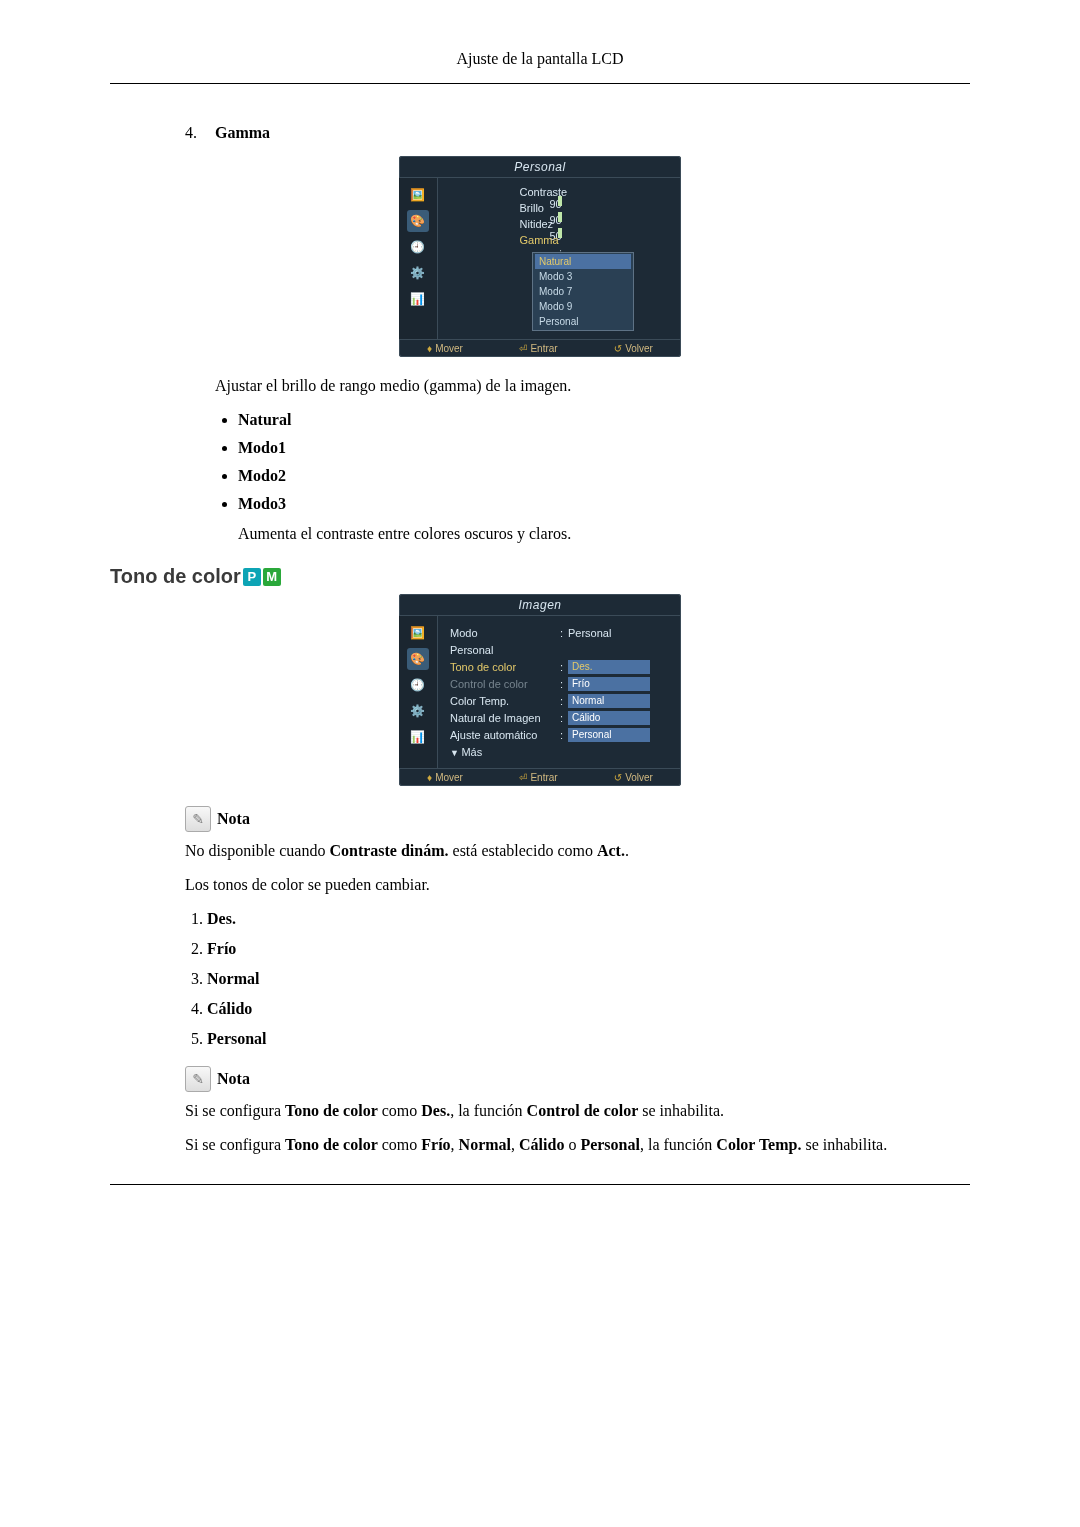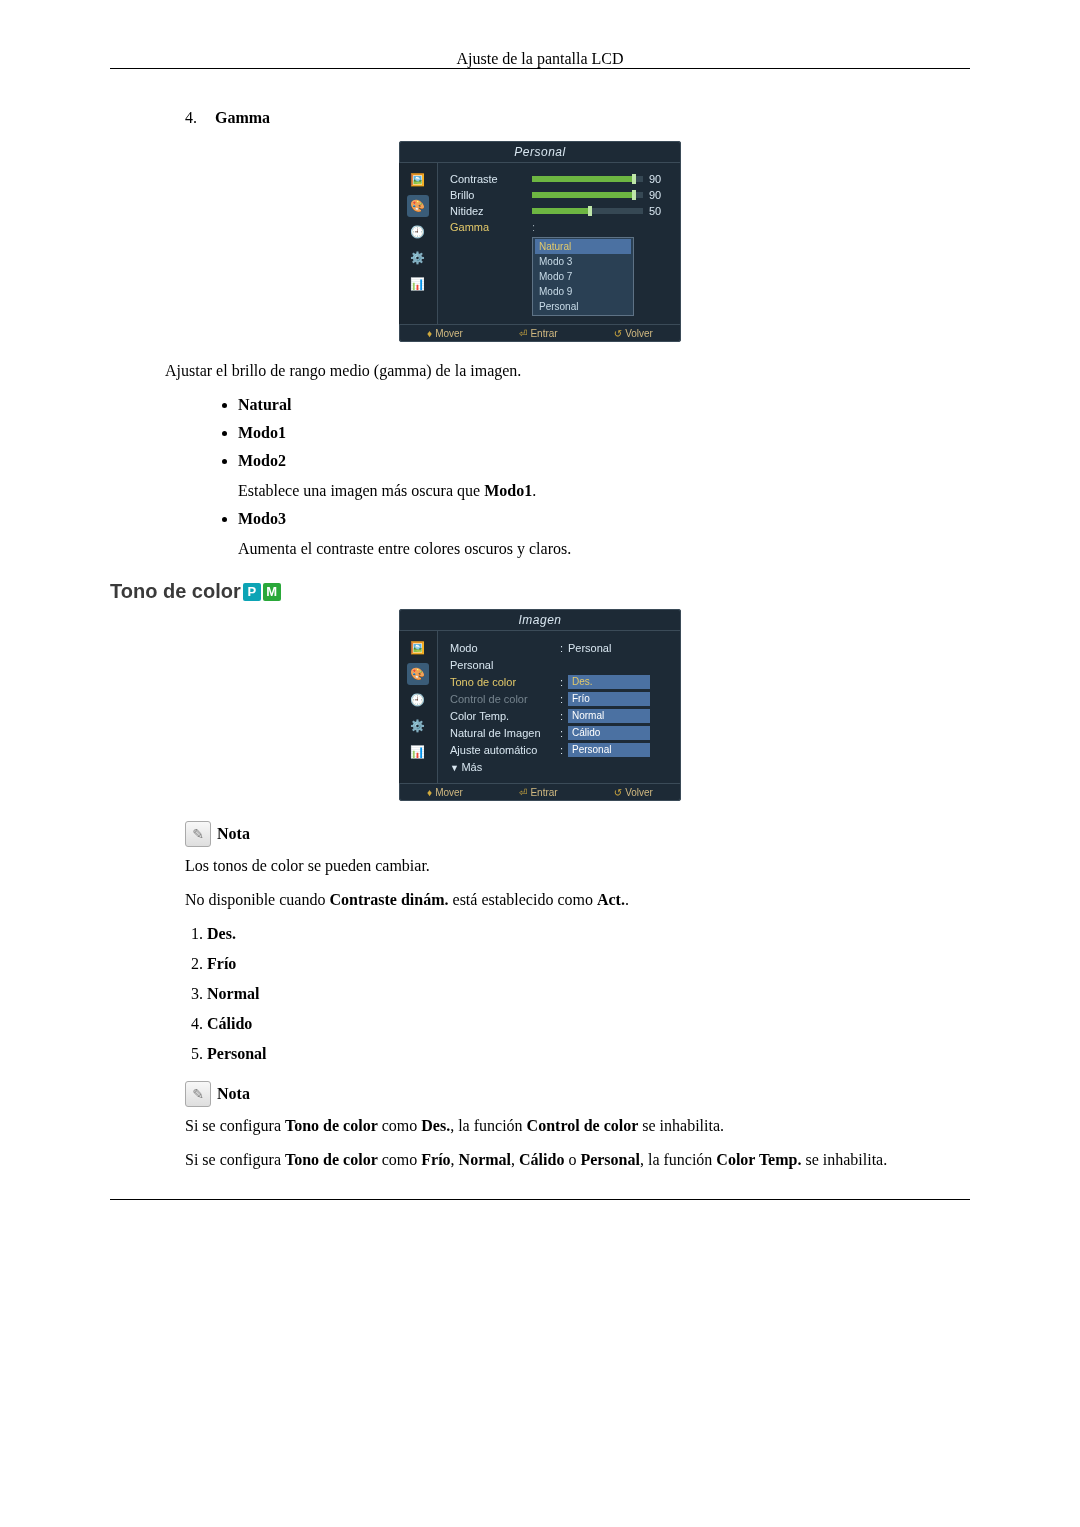--- a/index.html
+++ b/index.html
@@ -10,21 +10,21 @@
     color: #000;
     background: #fff;
     width: 1080px;
   }
   .page {
     padding: 50px 110px 50px 110px;
   }
   .header-title {
     text-align: center;
     font-size: 16px;
-    margin-bottom: 0;
+    margin-bottom: 15px;
   }
   .header-rule {
     border: 0;
     border-top: 1px solid #000;
     margin: 0 0 40px 0;
   }
   .footer-rule {
     border: 0;
     border-top: 1px solid #000;
     margin: 30px 0 0 0;
@@ -92,20 +92,21 @@
   }
   .osd-side .icon.active { background: #3a5c78; }
   .osd-content {
     flex: 1;
     padding: 8px 10px 8px 12px;
   }
   .osd-row {
     display: flex;
     align-items: center;
     height: 16px;
+    flex-direction: column;
   }
   .osd-row .label { width: 82px; }
   .osd-row .label.yellow { color: #e3c96a; }
   .slider-track {
     flex: 1;
     height: 6px;
     background: #364854;
     position: relative;
     margin-right: 6px;
   }
@@ -295,36 +296,33 @@
             <span>Entrar</span>
           </span>
         <span class="fitem">
             <span class="fsym">↺</span>
             <span>Volver</span>
           </span>
       </div>
     </div>
   </div>
 
-  <div class="section-indent" style="margin-left:55px;">
+  <div class="section-indent" style="margin-left:105px;">
     <p class="body-text">Ajustar el brillo de rango medio (gamma) de la imagen.</p>
   </div>
 
   <ul class="bullets" style="padding-left:128px;">
     <li>
       <span class="bold">Natural</span>
     </li>
     <li>
       <span class="bold">Modo1</span>
     </li>
     <li>
       <span class="bold">Modo2</span>
-      <p>
-        <span>Establece una imagen más oscura que </span><span class="inline-bold">Modo1</span><span>.</span>
-      </p>
     </li>
     <li>
       <span class="bold">Modo3</span>
       <p>Aumenta el contraste entre colores oscuros y claros.</p>
     </li>
   </ul>
 
   <div class="section-heading">
     <span>Tono de color</span>
     <span class="badge badge-p">P</span>
@@ -396,24 +394,24 @@
           </span>
       </div>
     </div>
   </div>
 
   <div class="para-block" style="margin-left:75px;">
     <div class="nota-row">
       <span class="nota-icon">✎</span>
       <span class="nota-text">Nota</span>
     </div>
-    <p class="body-text">Los tonos de color se pueden cambiar.</p>
     <p class="body-text">
       <span>No disponible cuando </span><span class="inline-bold">Contraste dinám.</span><span> está establecido como </span><span class="inline-bold">Act.</span><span>.</span>
     </p>
+    <p class="body-text">Los tonos de color se pueden cambiar.</p>
   </div>
 
   <ol class="numlist">
     <li><span class="bold">Des.</span></li>
     <li><span class="bold">Frío</span></li>
     <li><span class="bold">Normal</span></li>
     <li><span class="bold">Cálido</span></li>
     <li><span class="bold">Personal</span></li>
   </ol>
 

